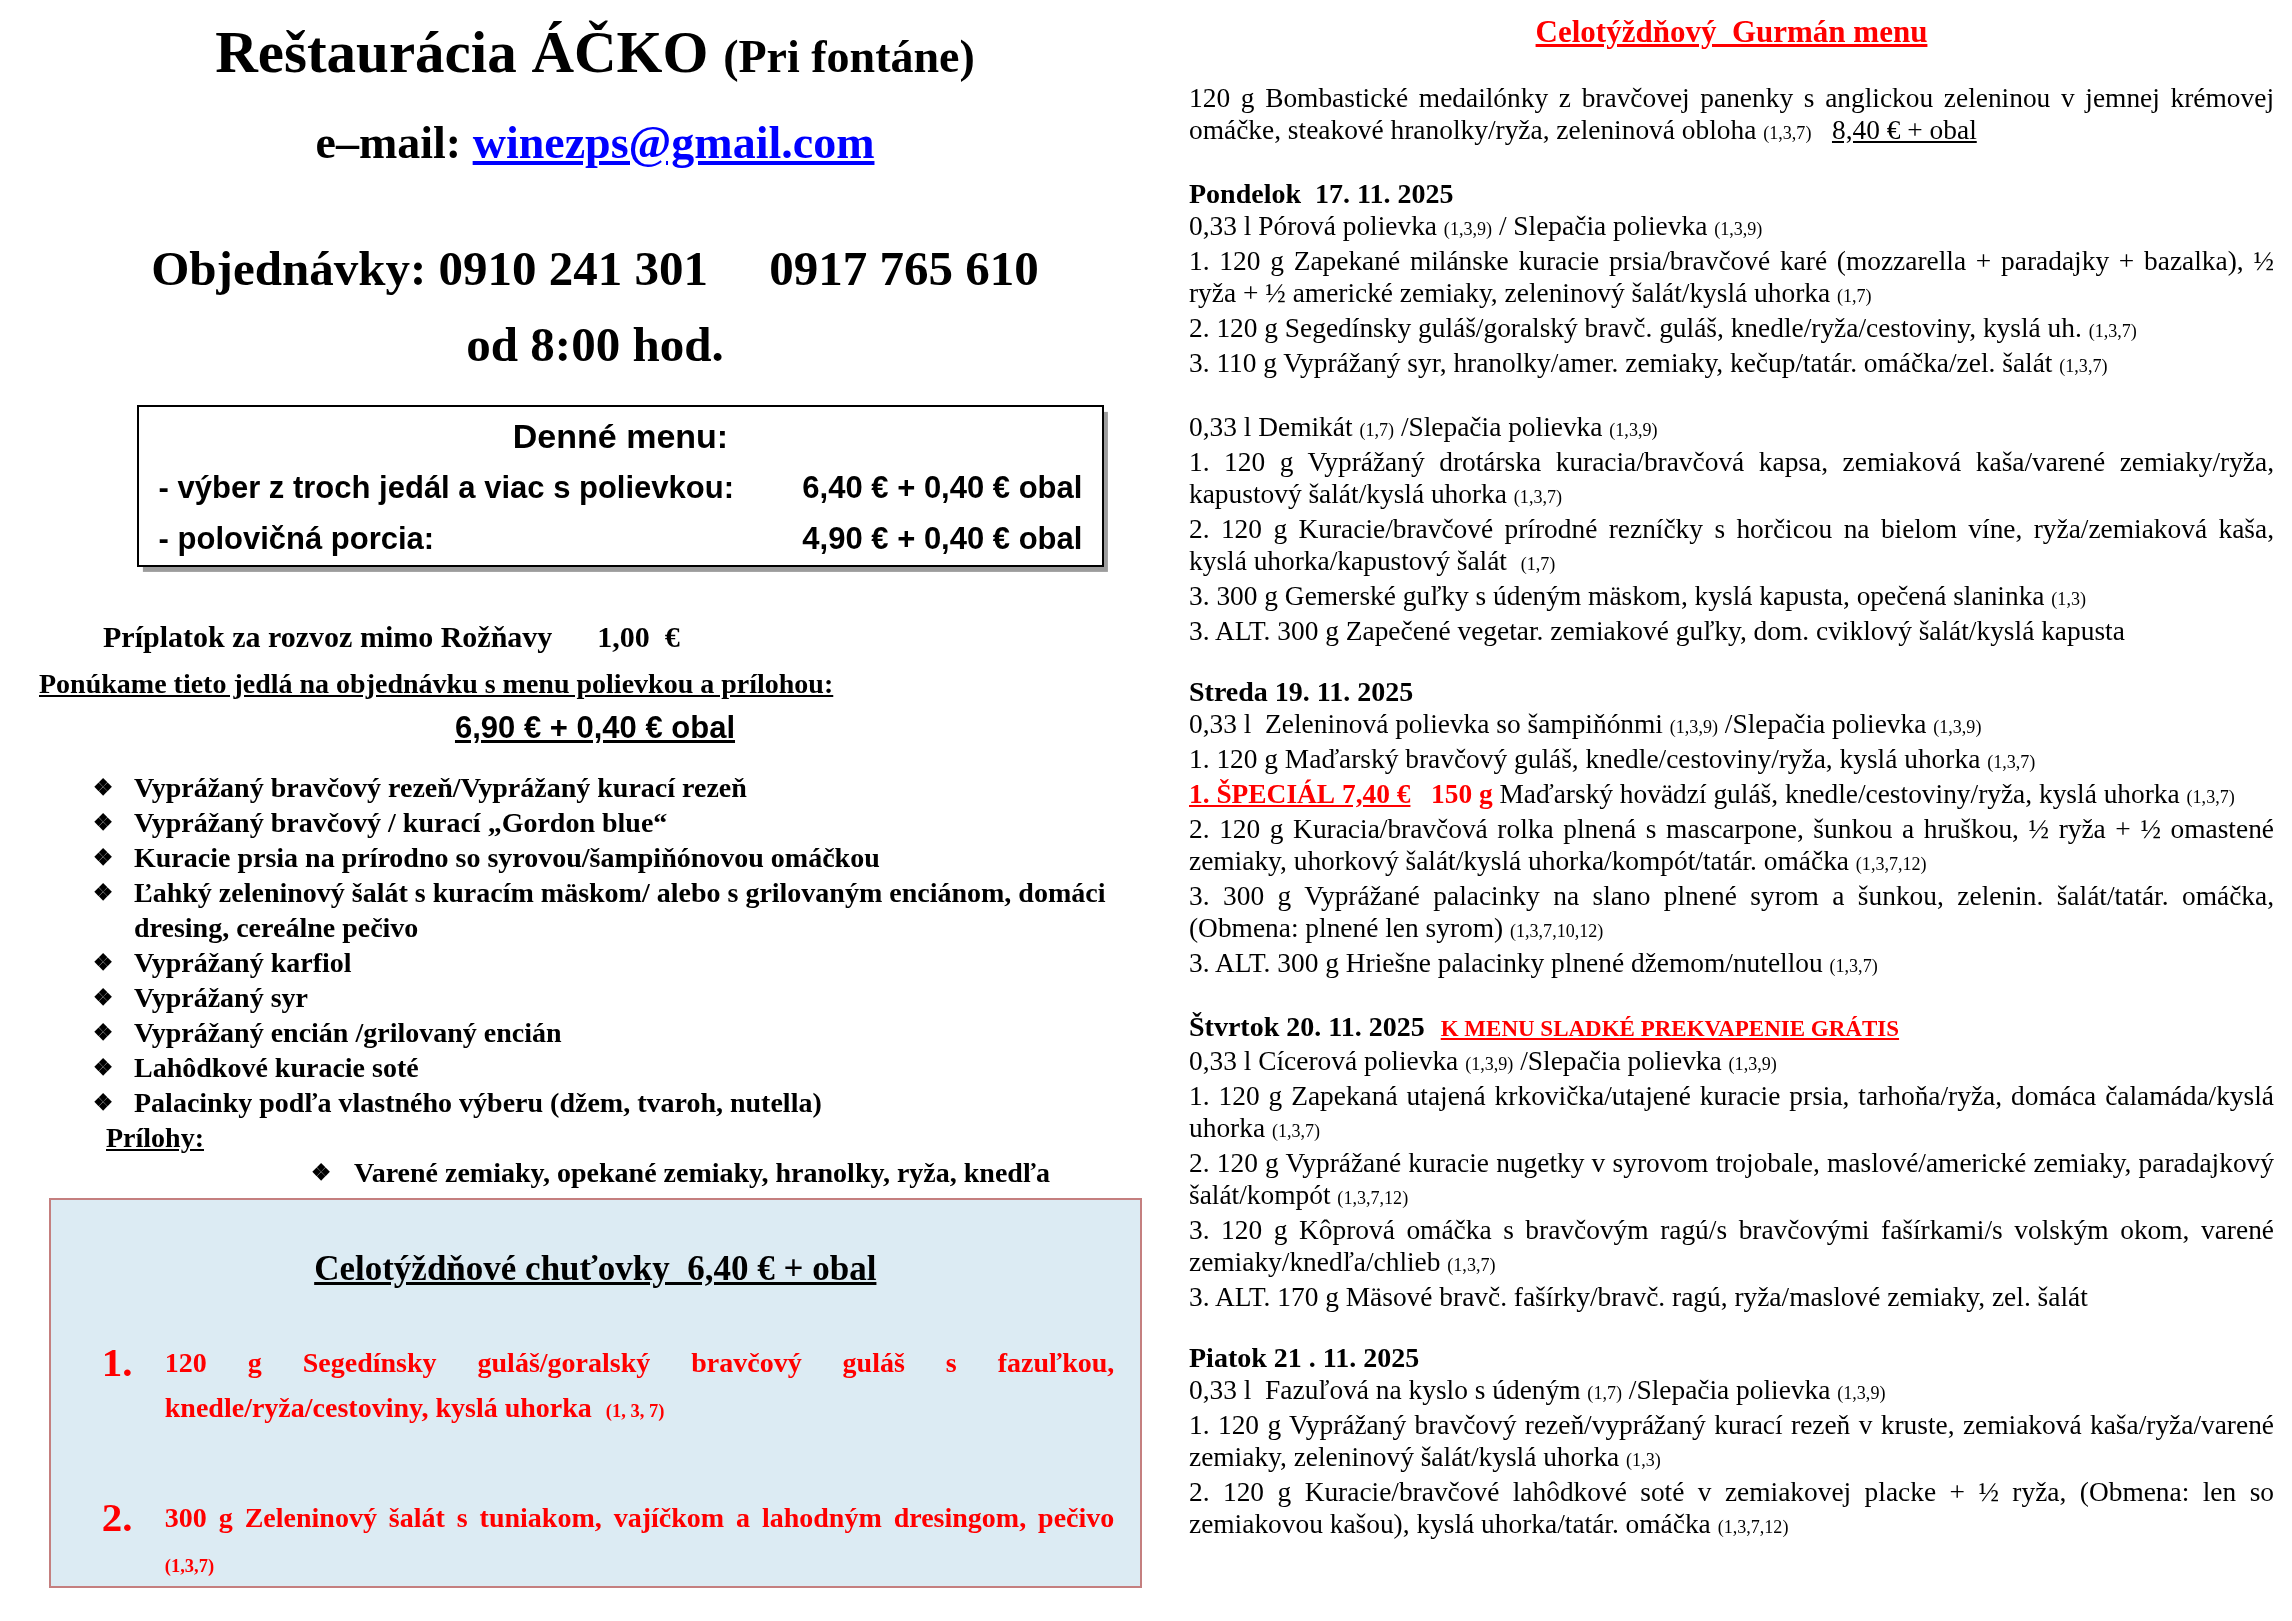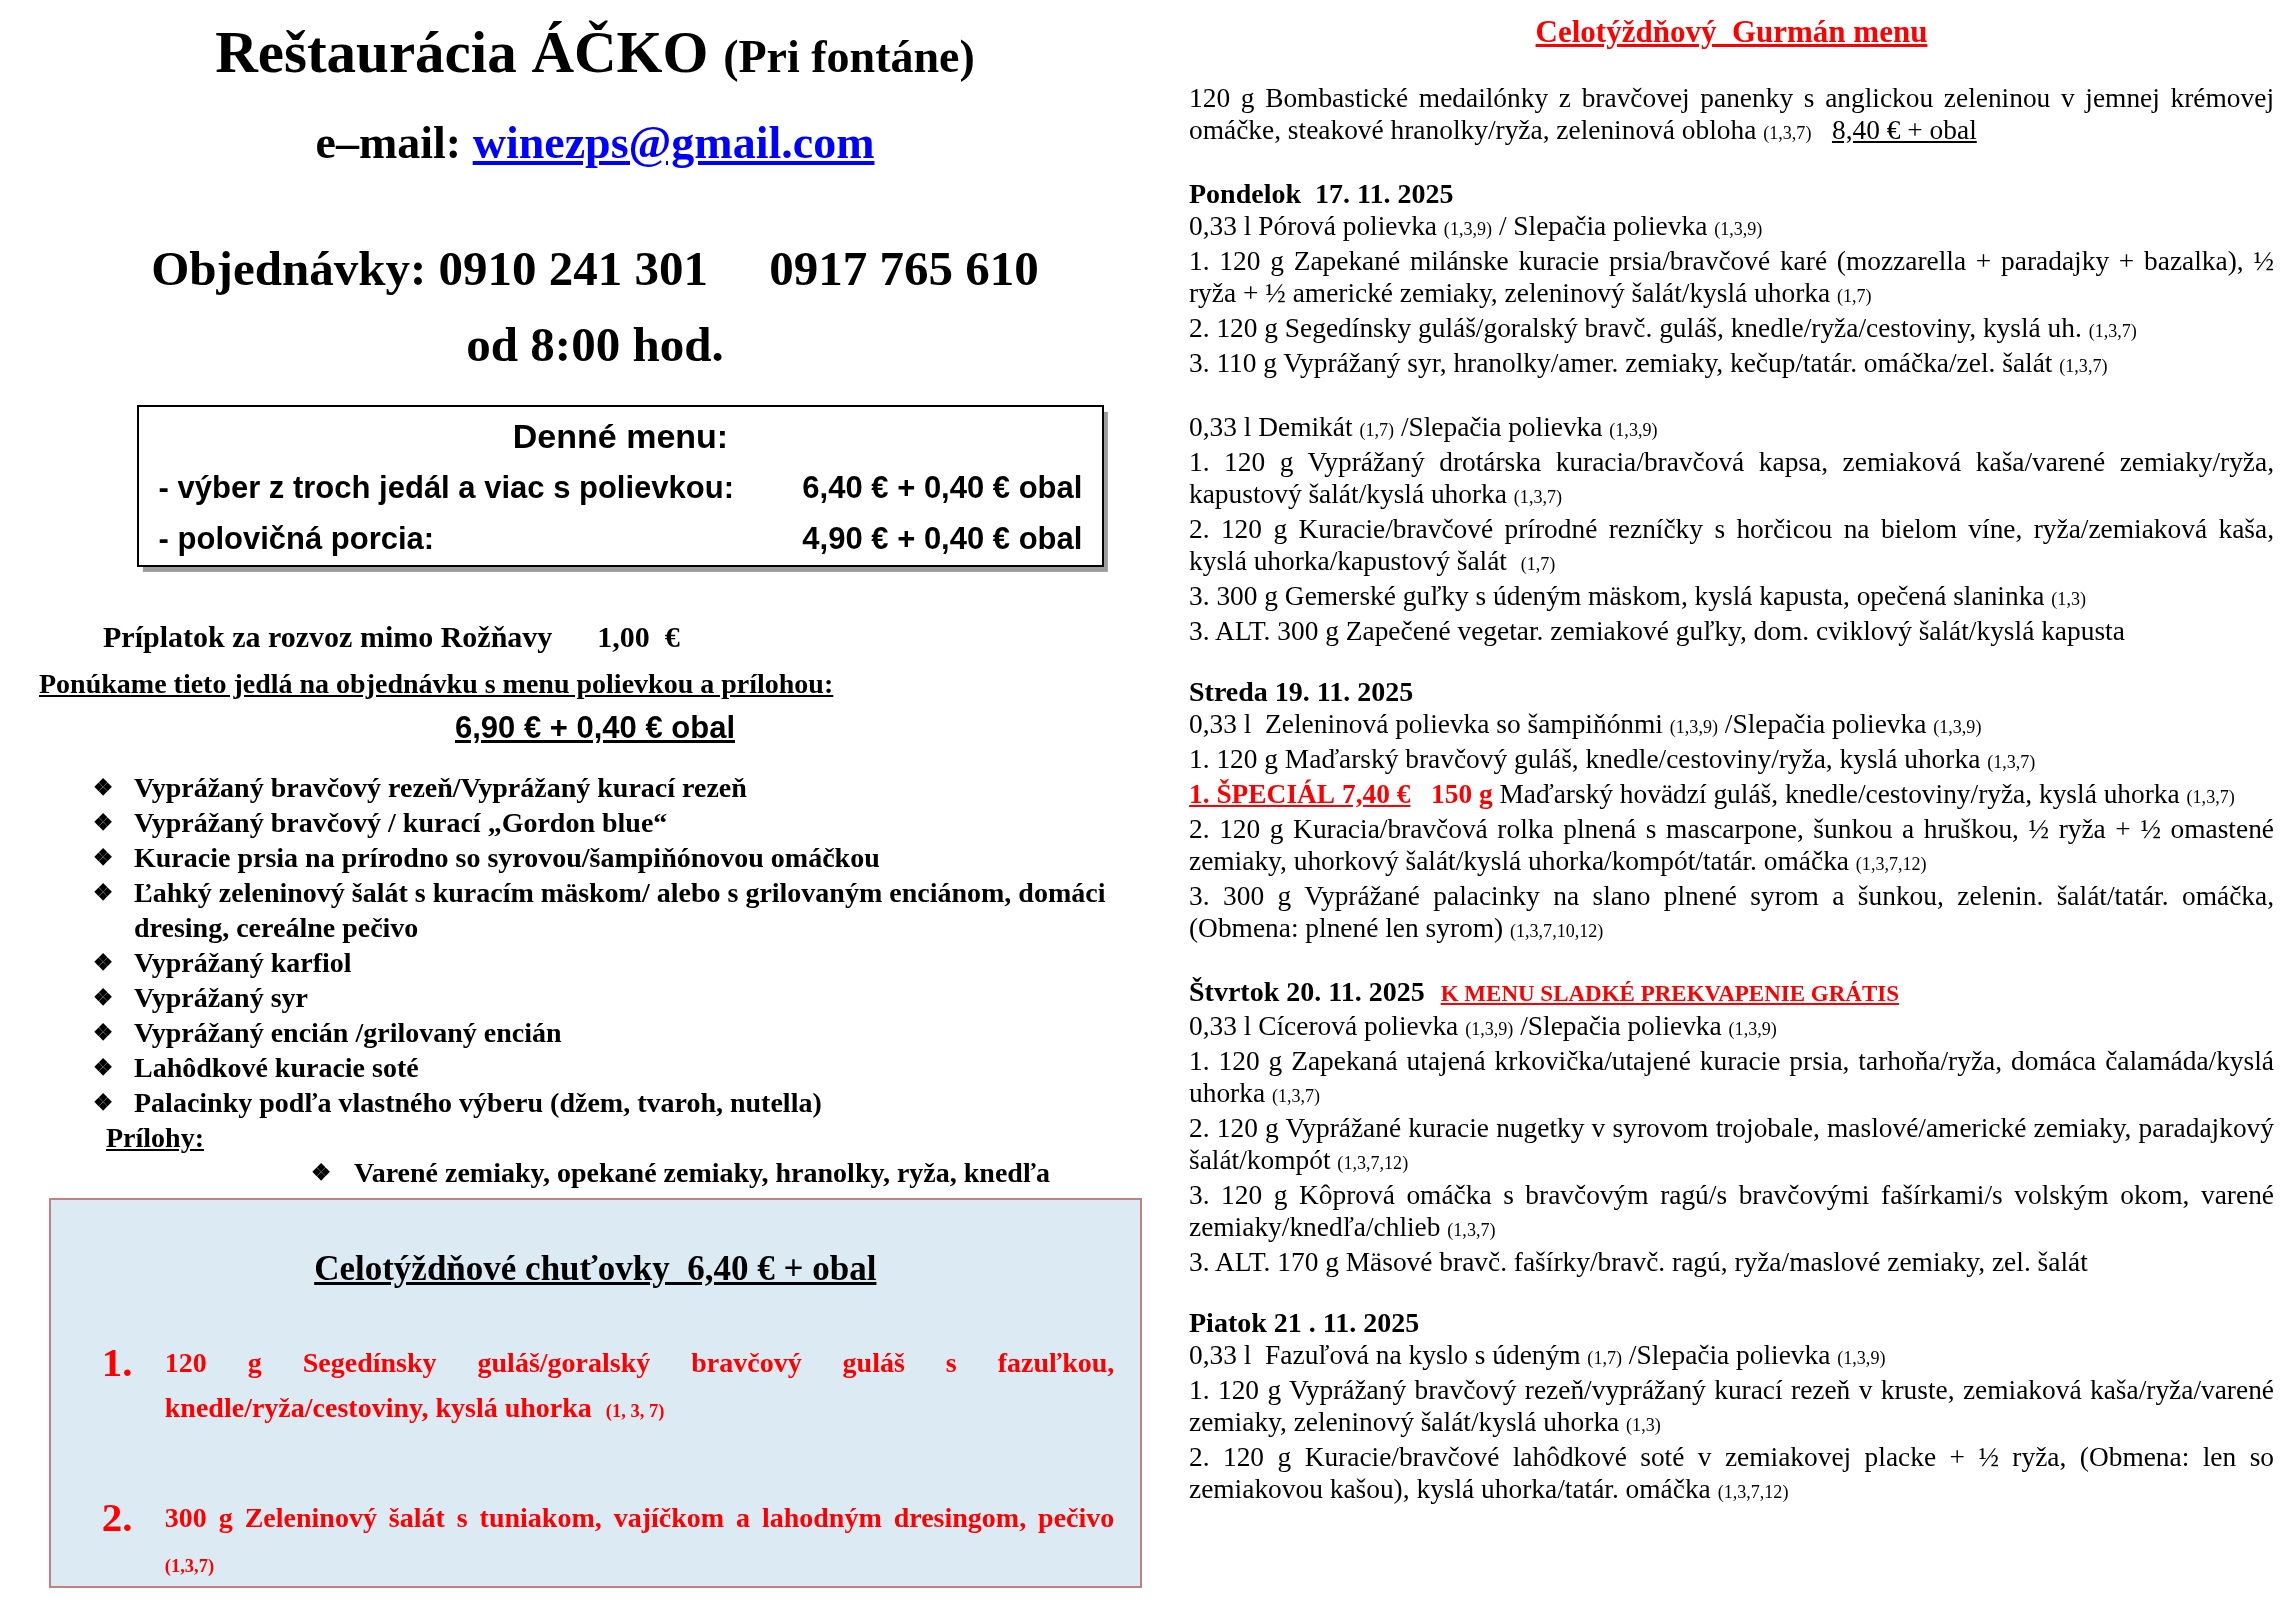--- a/index.html
+++ b/index.html
@@ -184,20 +184,21 @@
           <p class="day-line">3. 300 g Gemerské guľky s údeným mäskom, kyslá kapusta, opečená slaninka <span class="al">(1,3)</span></p>
           <p class="day-line">3. ALT. 300 g Zapečené vegetar. zemiakové guľky, dom. cviklový šalát/kyslá kapusta</p>
         </div>
         <div class="day">
           <div class="day-h"><span>Streda 19. 11. 2025</span></div>
           <p class="day-line">0,33 l &nbsp;Zeleninová polievka so šampiňónmi <span class="al">(1,3,9)</span> /Slepačia polievka <span class="al">(1,3,9)</span></p>
           <p class="day-line">1. 120 g Maďarský bravčový guláš, knedle/cestoviny/ryža, kyslá uhorka <span class="al">(1,3,7)</span></p>
           <p class="day-line"><span class="red u">1. ŠPECIÁL&nbsp;7,40 €</span><span class="red">&nbsp;&nbsp; 150 g</span><span> Maďarský hovädzí guláš, knedle/cestoviny/ryža, kyslá uhorka <span class="al">(1,3,7)</span></span></p>
           <p class="day-line">2. 120 g Kuracia/bravčová rolka plnená s mascarpone, šunkou a hruškou, ½ ryža + ½ omastené zemiaky, uhorkový šalát/kyslá uhorka/kompót/tatár. omáčka <span class="al">(1,3,7,12)</span></p>
           <p class="day-line">3. 300 g Vyprážané palacinky na slano plnené syrom a šunkou, zelenin. šalát/tatár. omáčka, (Obmena: plnené len syrom) <span class="al">(1,3,7,10,12)</span></p>
+          <p class="day-line">3. ALT. 300 g Hriešne palacinky plnené džemom/nutellou <span class="al">(1,3,7)</span></p>
         </div>
         <div class="day">
           <div class="day-h"><span>Štvrtok 20. 11. 2025</span><span class="extra">K MENU SLADKÉ PREKVAPENIE GRÁTIS</span></div>
           <p class="day-line">0,33 l Cícerová polievka <span class="al">(1,3,9)</span> /Slepačia polievka <span class="al">(1,3,9)</span></p>
           <p class="day-line">1. 120 g Zapekaná utajená krkovička/utajené kuracie prsia, tarhoňa/ryža, domáca čalamáda/kyslá uhorka <span class="al">(1,3,7)</span></p>
           <p class="day-line">2. 120 g Vyprážané kuracie nugetky v syrovom trojobale, maslové/americké zemiaky, paradajkový šalát/kompót <span class="al">(1,3,7,12)</span></p>
           <p class="day-line">3. 120 g Kôprová omáčka s bravčovým ragú/s bravčovými fašírkami/s volským okom, varené zemiaky/knedľa/chlieb <span class="al">(1,3,7)</span></p>
           <p class="day-line">3. ALT. 170 g Mäsové bravč. fašírky/bravč. ragú, ryža/maslové zemiaky, zel. šalát</p>
         </div>
         <div class="day">

